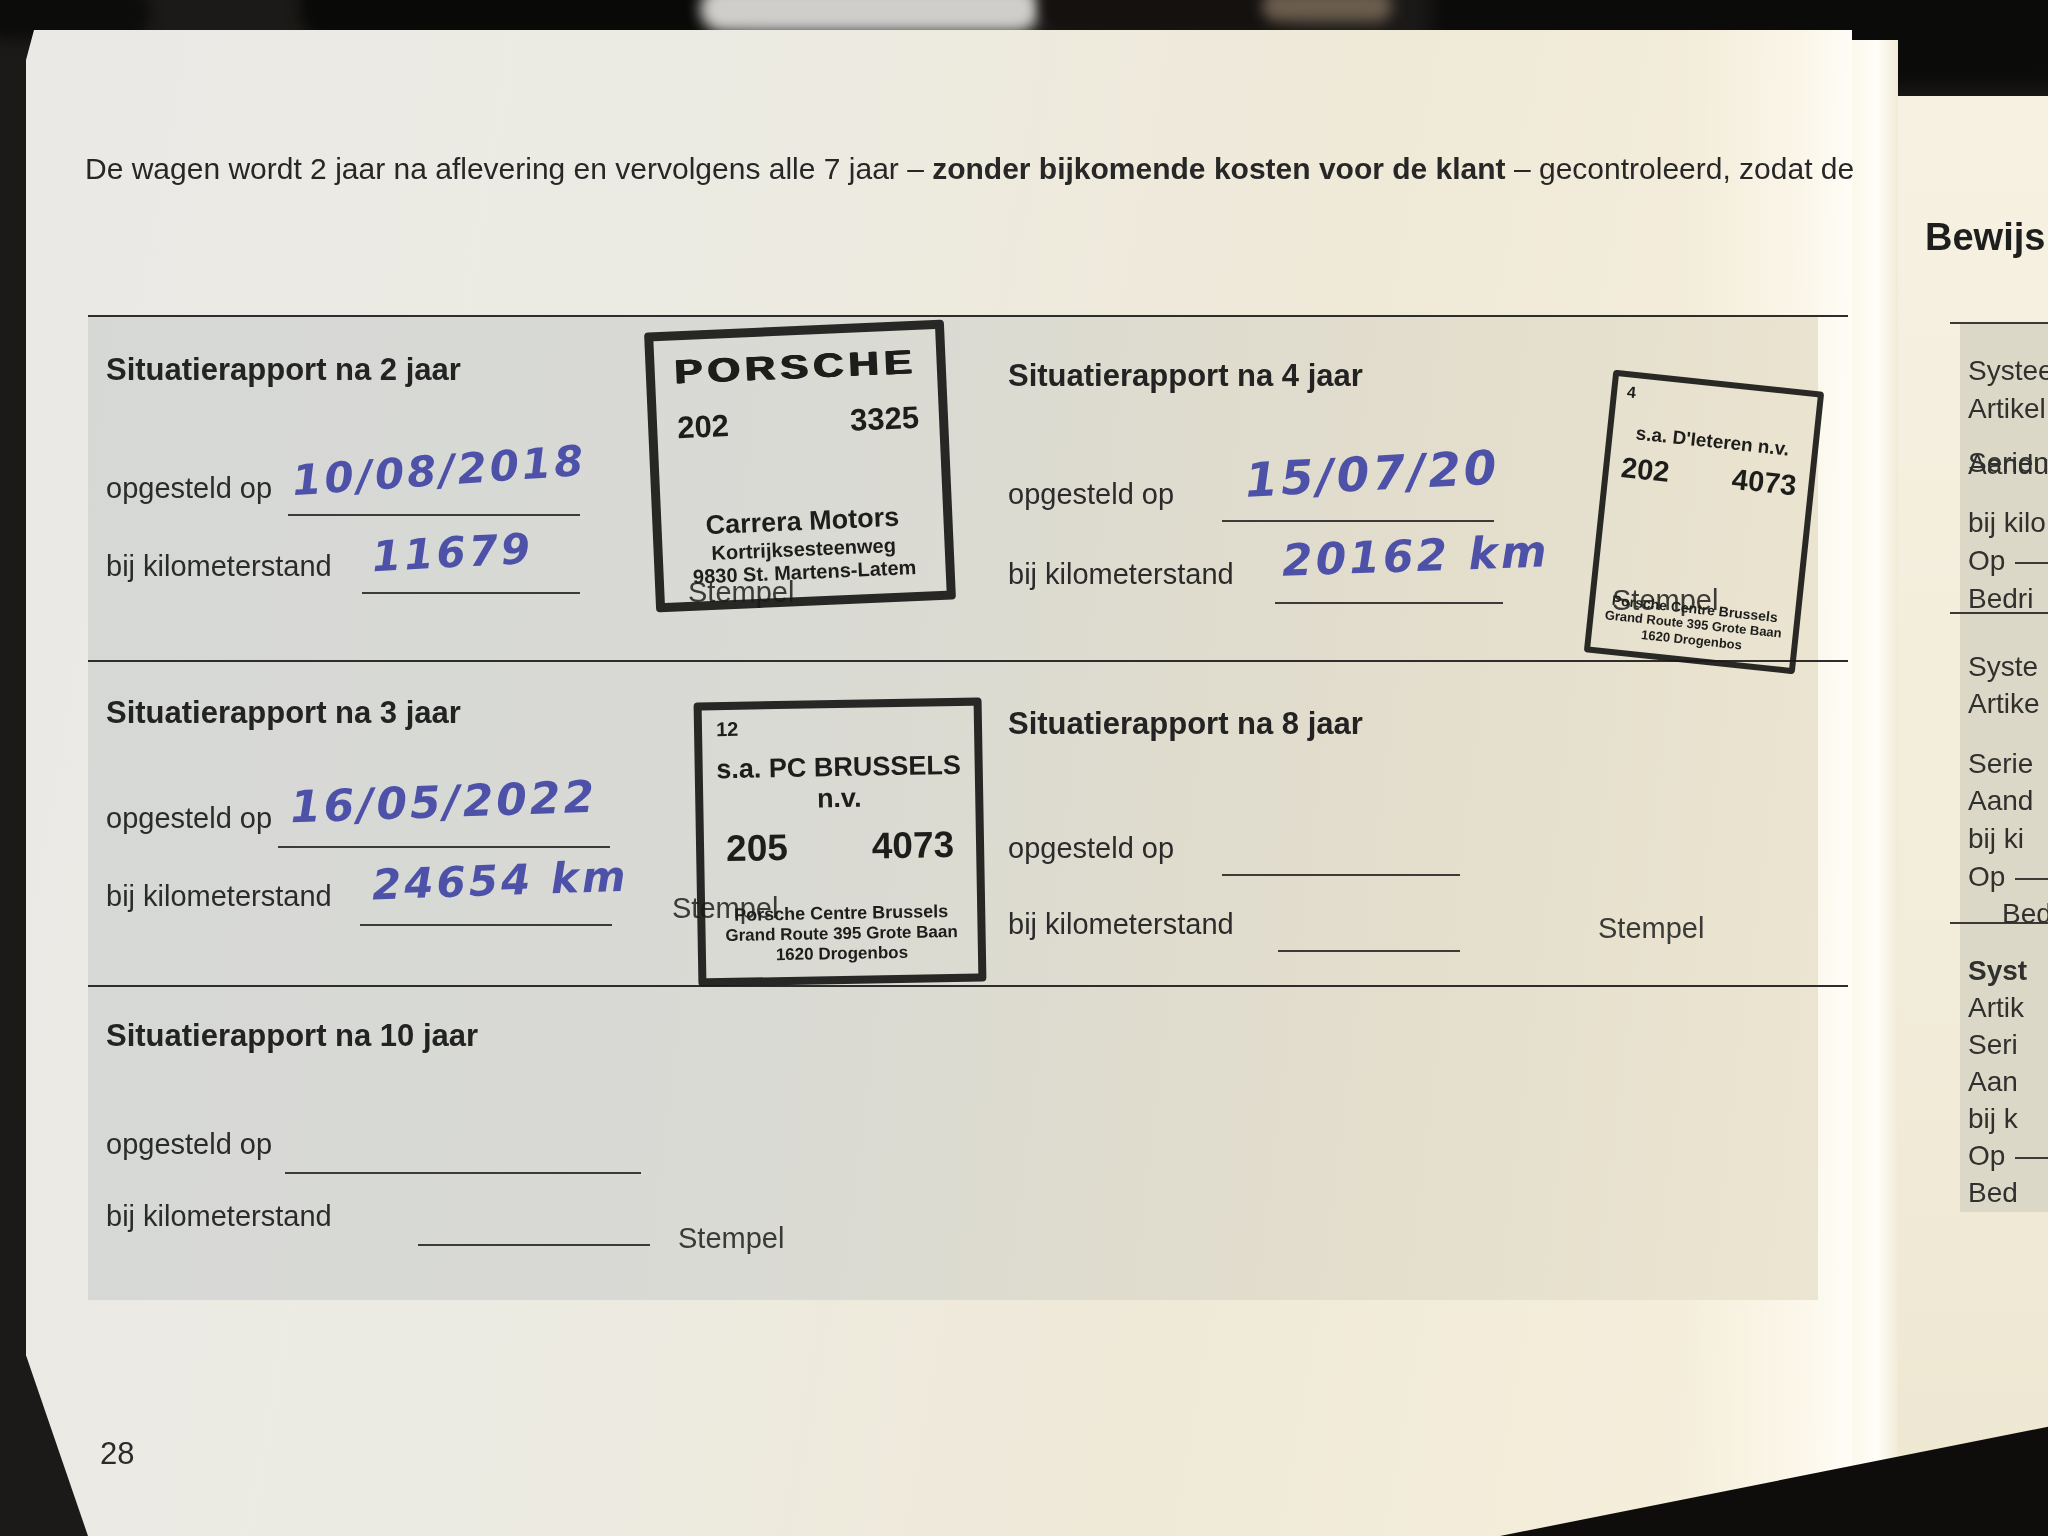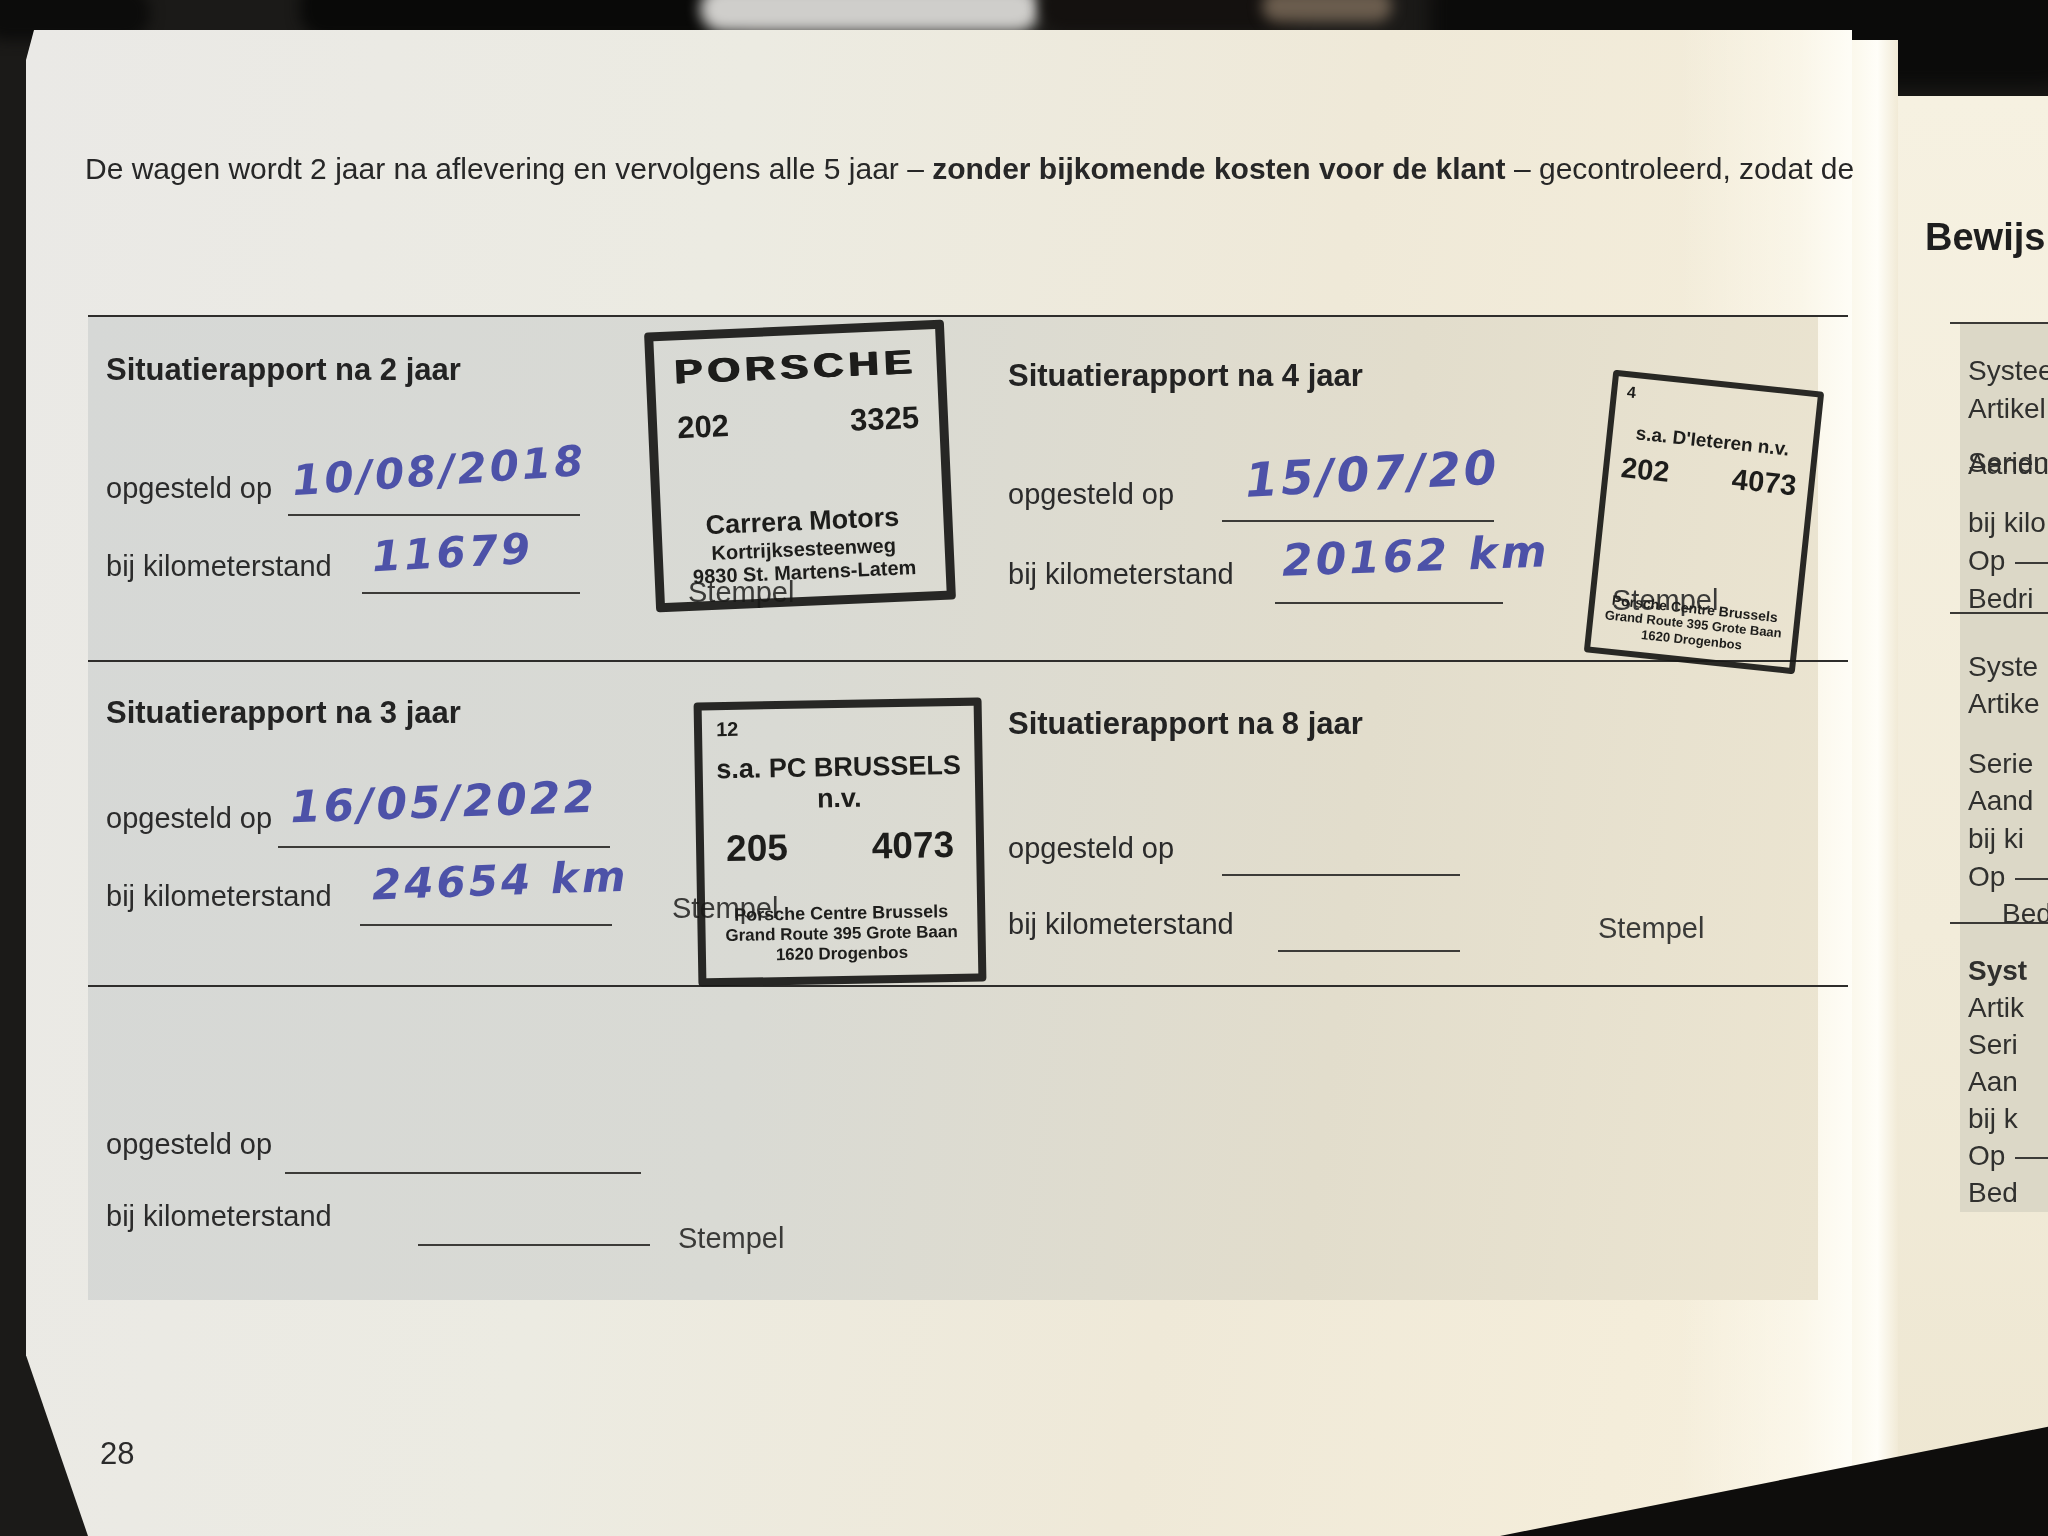--- a/index.html
+++ b/index.html
@@ -64,21 +64,21 @@
   <div class="blob" style="left:1040px;top:-18px;width:260px;height:50px;background:#14110f;"></div>
   <div class="blob" style="left:1262px;top:-10px;width:130px;height:32px;background:#6b5d4e;"></div>
   <div class="blob" style="left:1430px;top:-30px;width:640px;height:118px;background:#0b0b0a;filter:blur(10px);"></div>
 
   <div class="page-left"></div>
   <div class="curl"></div>
   <div class="spine"></div>
   <div class="page-right"></div>
 
   <div class="intro">
-    <div><span>De wagen wordt 2 jaar na aflevering en vervolgens alle 5 jaar – </span><b>zonder bijkomende kosten voor de klant</b><span> – gecontroleerd, zodat de</span></div>
+    <div><span>De wagen wordt 2 jaar na aflevering en vervolgens alle 7 jaar – </span><b>zonder bijkomende kosten voor de klant</b><span> – gecontroleerd, zodat de</span></div>
   </div>
 
   <div class="panel"></div>
   <div class="rule" style="top:315px;"></div>
   <div class="rule" style="top:660px;"></div>
   <div class="rule" style="top:985px;"></div>
 
   <div class="h" style="left:106px;top:352px;">Situatierapport na 2 jaar</div>
   <div class="lbl" style="left:106px;top:472px;">opgesteld op</div>
   <div class="uline" style="left:288px;top:514px;width:292px;"></div>
@@ -147,20 +147,21 @@
     </div>
   </div>
 
   <div class="h" style="left:1008px;top:706px;">Situatierapport na 8 jaar</div>
   <div class="lbl" style="left:1008px;top:832px;">opgesteld op</div>
   <div class="uline" style="left:1222px;top:874px;width:238px;"></div>
   <div class="lbl" style="left:1008px;top:908px;">bij kilometerstand</div>
   <div class="uline" style="left:1278px;top:950px;width:182px;"></div>
   <div class="stempel" style="left:1598px;top:912px;">Stempel</div>
 
+  <div class="h" style="left:106px;top:1018px;">Situatierapport na 10 jaar</div>
   <div class="lbl" style="left:106px;top:1128px;">opgesteld op</div>
   <div class="uline" style="left:285px;top:1172px;width:356px;"></div>
   <div class="lbl" style="left:106px;top:1200px;">bij kilometerstand</div>
   <div class="uline" style="left:418px;top:1244px;width:232px;"></div>
   <div class="stempel" style="left:678px;top:1222px;">Stempel</div>
 
   <div class="pagenum">28</div>
 
   <div class="rp-head">Bewijs</div>
   <div class="rp-gray"></div>

